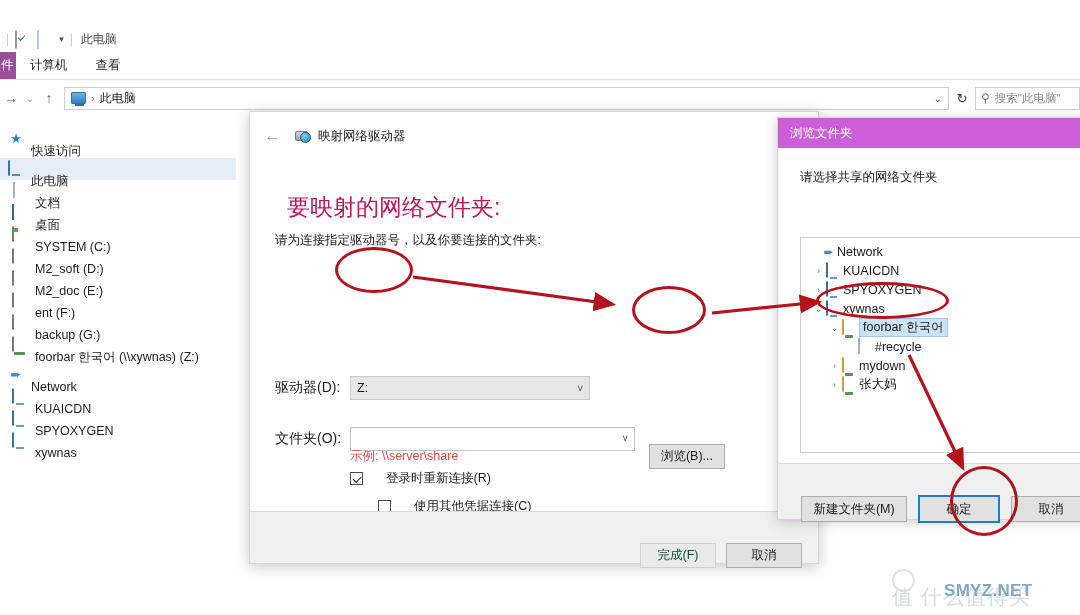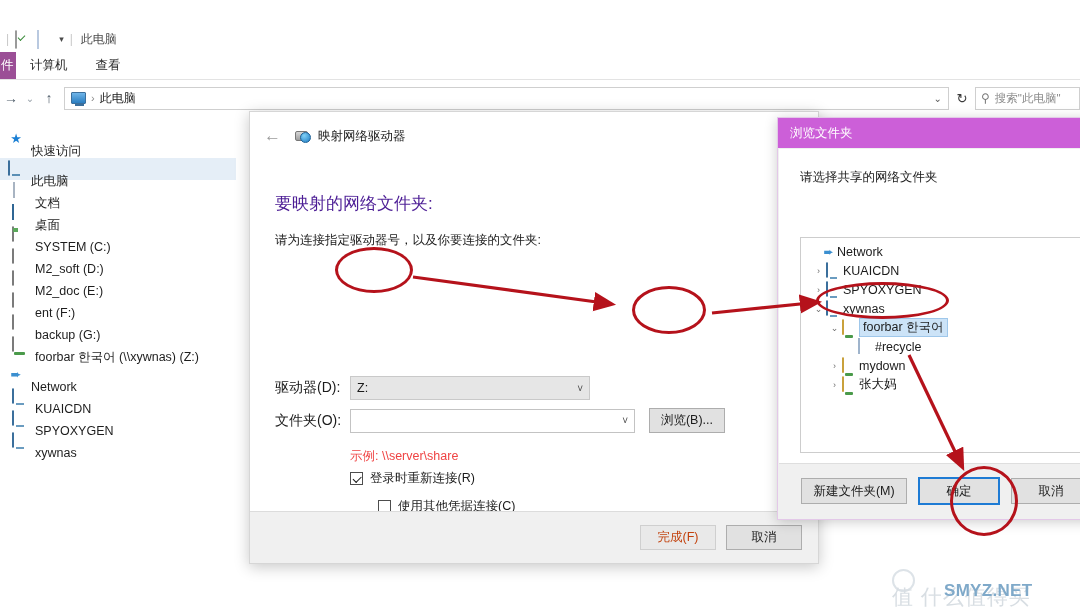--- a/index.html
+++ b/index.html
@@ -111,41 +111,41 @@
     position: absolute; left: 249px; top: 111px; width: 570px; height: 453px;
     background: #ffffff; border: 1px solid #d6d6d6;
     box-shadow: 0 3px 14px rgba(0,0,0,0.22);
   }
   .mapdlg-head { position: absolute; left: 0; top: 0; width: 100%; height: 48px; display: flex; align-items: center; padding-left: 10px; gap: 10px; }
   .back-arrow { font-size: 17px; color: #9a9a9a; padding: 0 4px; }
   .mapdlg-title { display: flex; align-items: center; gap: 7px; font-size: 12.5px; color: #1b1b1b; }
   .ic-mapdrv { width: 16px; height: 14px; position: relative; }
   .ic-mapdrv:before { content:""; position:absolute; left:0; top:2px; width:11px; height:8px; background: linear-gradient(#d6d6d6,#9e9e9e); border:1px solid #777; border-radius:2px; }
   .ic-mapdrv:after { content:""; position:absolute; right:0; bottom:0; width:9px; height:9px; border-radius:50%; background: radial-gradient(circle at 35% 30%, #7fd0f7, #1f7cc2); border:1px solid #1a5f96; }
-  .mapdlg-h1 { position: absolute; left: 25px; top: 80px; font-size: 17px; color: #4c1d95; }
+  .mapdlg-h1 { position: absolute; left: 37px; top: 80px; font-size: 23px; color: #be185d; }
   .mapdlg-p { position: absolute; left: 25px; top: 120px; font-size: 12.5px; color: #1b1b1b; }
 
   .frow { position: absolute; left: 25px; display: flex; align-items: center; }
   .flabel { font-size: 14px; color: #1b1b1b; width: 75px; }
   .combo {
     height: 24px; border: 1px solid #c3c3c3; background: #ffffff;
     display: flex; align-items: center; padding: 0 6px; font-size: 12.5px; color: #1b1b1b;
   }
   .combo.disabled { background: #e6e6e6; border-color: #c9c9c9; }
   .combo .cval { flex: 1; }
   .combo .ccaret { font-size: 10px; color: #4a4a4a; }
   .btn {
     height: 25px; min-width: 76px; border: 1px solid #adadad; background: #e1e1e1;
-    font-size: 12.5px; color: #1b1b1b; display: flex; align-items: center; justify-content: center;
-  }
-  .btn.disabled { color: #c2410c; background: #e9e9e9; border-color: #cfcfcf; }
+    font-size: 12.5px; color: #1b1b1b; display: flex; align-items: center; justify-content: center; margin-top: 36px;
+  }
+  .btn.disabled { color: #14532d; background: #e9e9e9; border-color: #cfcfcf; }
   .btn.primary { background: #e1e1e1; border: 1px solid #1e7bd4; outline: 1px solid #1e7bd4; }
 
   .hint { position: absolute; left: 100px; top: 336px; font-size: 12.5px; color: #ef4444; }
-  .chk-row { position: absolute; left: 100px; display: flex; align-items: center; gap: 7px; font-size: 12.5px; color: #1b1b1b; }
+  .chk-row { position: absolute; left: 100px; display: flex; align-items: center; gap: 23px; font-size: 12.5px; color: #1b1b1b; }
   .chk { width: 13px; height: 13px; border: 1px solid #4d4d4d; background: #fff; position: relative; flex: none; }
   .chk.on:after {
     content: ""; position: absolute; left: 2px; top: 3px; width: 7px; height: 3.5px;
     border-left: 1.7px solid #1b1b1b; border-bottom: 1.7px solid #1b1b1b; transform: rotate(-45deg);
   }
   .dlg-link { position: absolute; left: 100px; top: 411px; font-size: 12.5px; color: #1b63b0; text-decoration: underline; }
   .mapdlg-foot {
     position: absolute; left: 0; bottom: 0; width: 100%; height: 52px;
     background: #f0f0f0; border-top: 1px solid #dcdcdc;
     display: flex; align-items: center; justify-content: flex-end; gap: 10px; padding-right: 16px;

